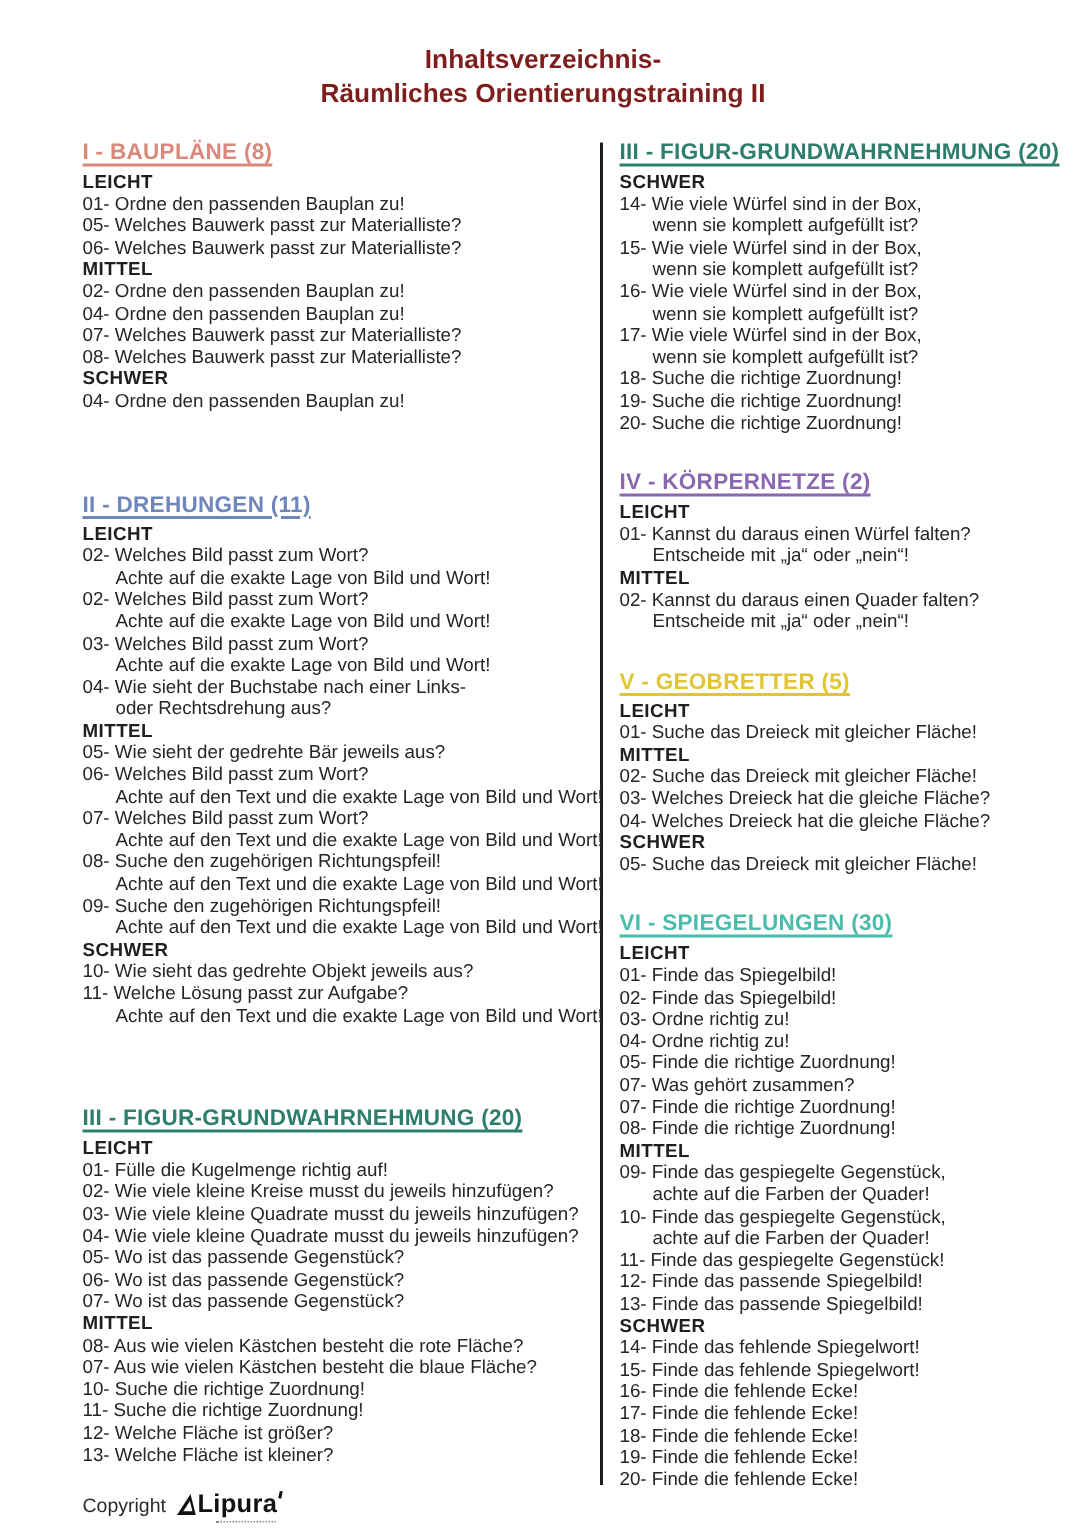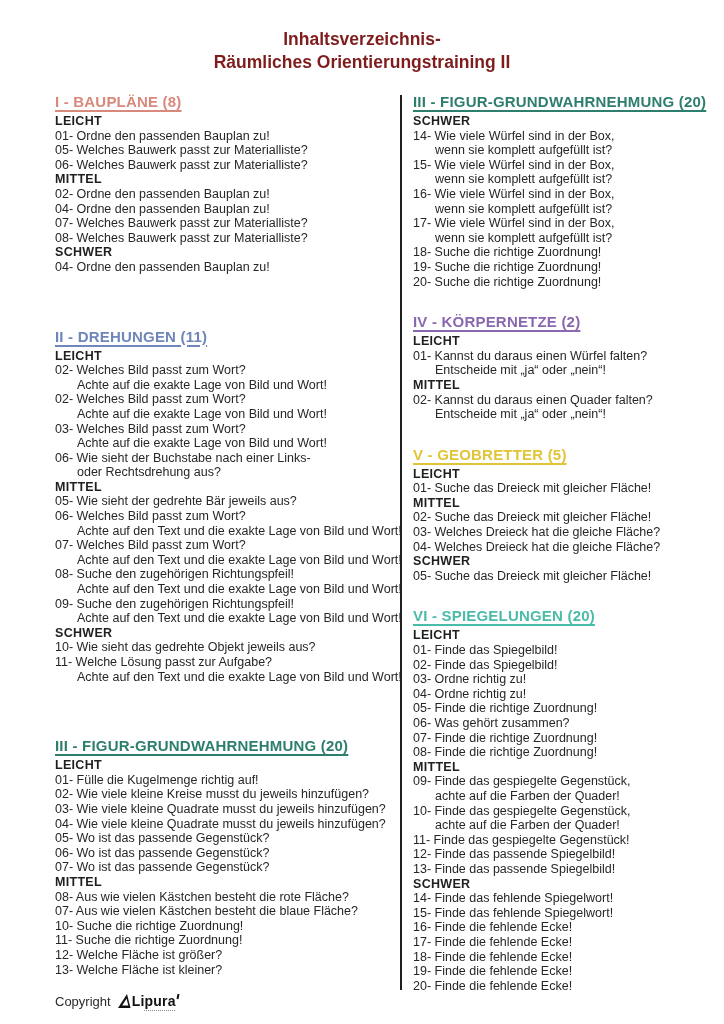--- a/index.html
+++ b/index.html
@@ -62,21 +62,21 @@
     font-size: 13px;
     color: #2a2a2a;
     display: flex;
     align-items: center;
     gap: 7px;
   }
   .logo { display: inline-flex; align-items: baseline; position: relative; }
   .logo-tri { margin-right: 1px; align-self: center; }
   .logo-text {
     font-weight: 700;
-    font-size: 14px;
+    font-size: 17px;
     color: #111;
     letter-spacing: 0.2px;
     position: relative;
   }
   .logo-text::after {
     content: "";
     position: absolute;
     left: 12px; right: 1px; bottom: -2px;
     border-bottom: 1px dotted #8a8a8a;
   }
@@ -140,21 +140,21 @@
       </div>
       <div class="item">
         <div class="line">02- Welches Bild passt zum Wort?</div>
         <div class="line cont">Achte auf die exakte Lage von Bild und Wort!</div>
       </div>
       <div class="item">
         <div class="line">03- Welches Bild passt zum Wort?</div>
         <div class="line cont">Achte auf die exakte Lage von Bild und Wort!</div>
       </div>
       <div class="item">
-        <div class="line">06- Wie sieht der Buchstabe nach einer Links-</div>
+        <div class="line">04- Wie sieht der Buchstabe nach einer Links-</div>
         <div class="line cont">oder Rechtsdrehung aus?</div>
       </div>
       <div class="group-label">MITTEL</div>
       <div class="item">
         <div class="line">05- Wie sieht der gedrehte Bär jeweils aus?</div>
       </div>
       <div class="item">
         <div class="line">06- Welches Bild passt zum Wort?</div>
         <div class="line cont">Achte auf den Text und die exakte Lage von Bild und Wort!</div>
       </div>
@@ -282,39 +282,39 @@
       </div>
       <div class="item">
         <div class="line">04- Welches Dreieck hat die gleiche Fläche?</div>
       </div>
       <div class="group-label">SCHWER</div>
       <div class="item">
         <div class="line">05- Suche das Dreieck mit gleicher Fläche!</div>
       </div>
     </section>
     <section class="section">
-      <h2 class="sec-heading" style="color: rgb(76, 188, 170); text-decoration-color: rgb(76, 188, 170);">VI - SPIEGELUNGEN (20)</h2>
+      <h2 class="sec-heading" style="color: rgb(76, 188, 170); text-decoration-color: rgb(76, 188, 170);">VI - SPIEGELUNGEN (30)</h2>
       <div class="group-label">LEICHT</div>
       <div class="item">
         <div class="line">01- Finde das Spiegelbild!</div>
       </div>
       <div class="item">
         <div class="line">02- Finde das Spiegelbild!</div>
       </div>
       <div class="item">
         <div class="line">03- Ordne richtig zu!</div>
       </div>
       <div class="item">
         <div class="line">04- Ordne richtig zu!</div>
       </div>
       <div class="item">
         <div class="line">05- Finde die richtige Zuordnung!</div>
       </div>
       <div class="item">
-        <div class="line">06- Was gehört zusammen?</div>
+        <div class="line">07- Was gehört zusammen?</div>
       </div>
       <div class="item">
         <div class="line">07- Finde die richtige Zuordnung!</div>
       </div>
       <div class="item">
         <div class="line">08- Finde die richtige Zuordnung!</div>
       </div>
       <div class="group-label">MITTEL</div>
       <div class="item">
         <div class="line">09- Finde das gespiegelte Gegenstück,</div>

